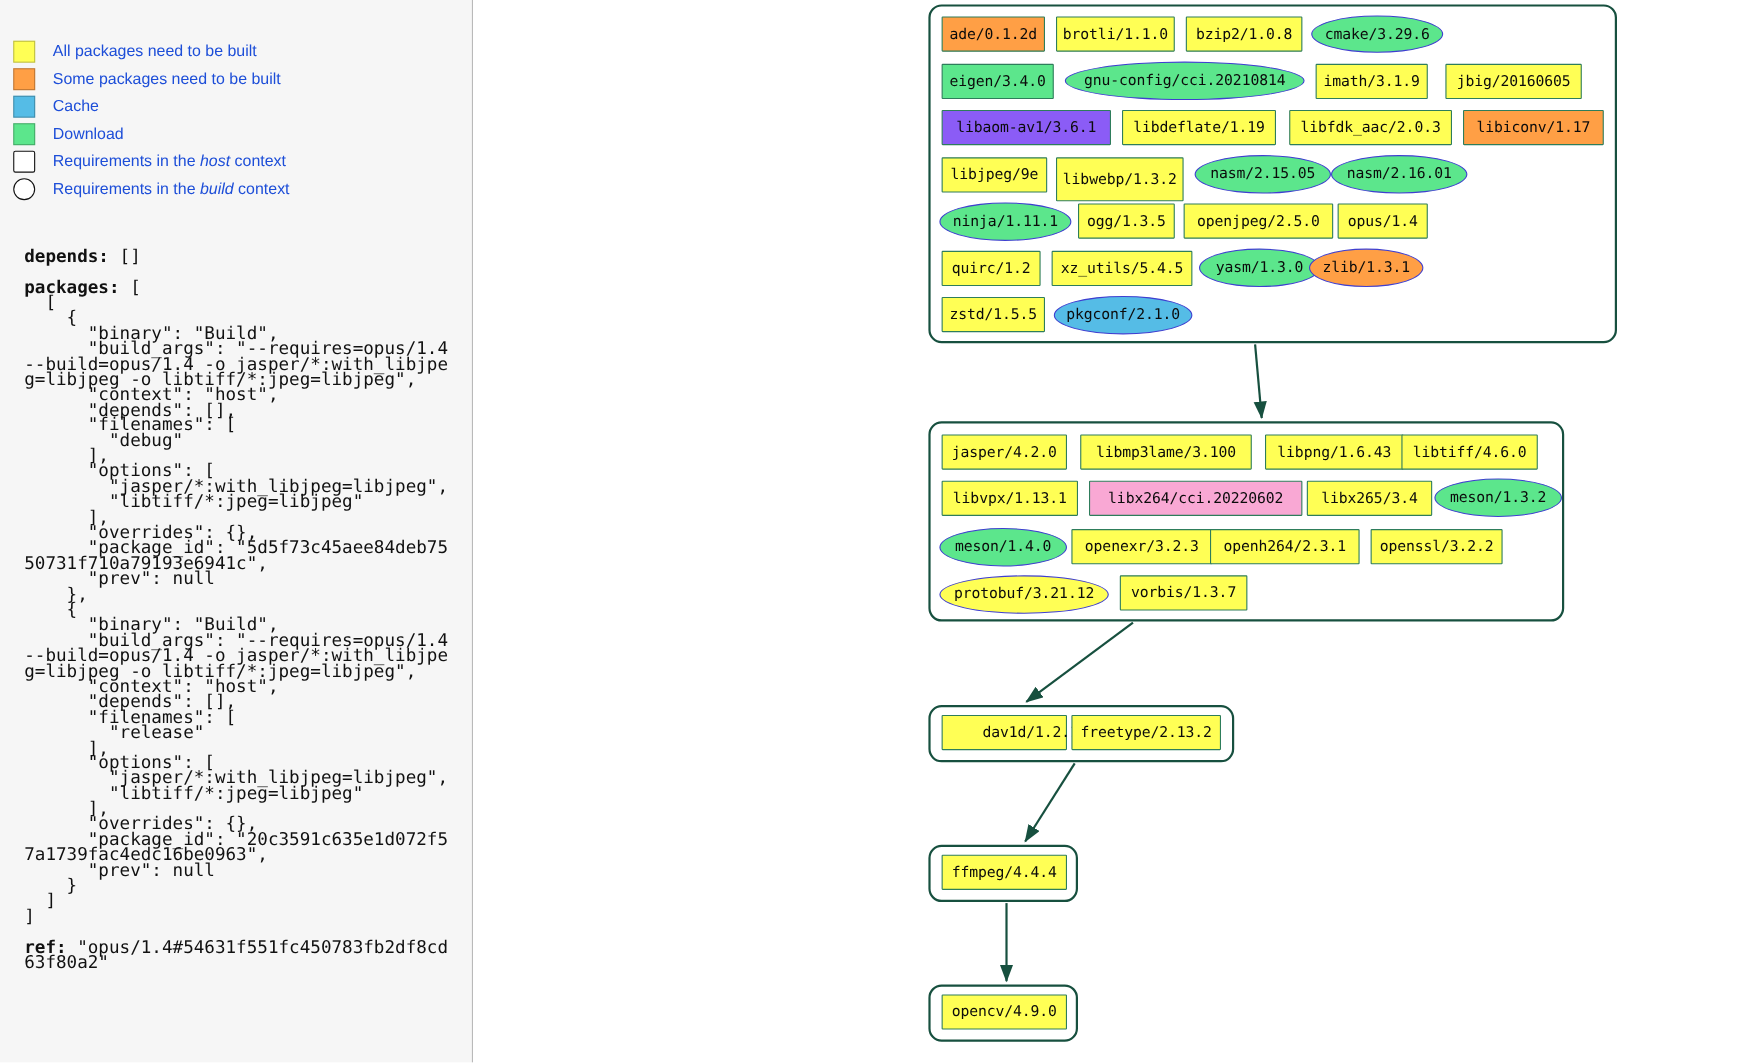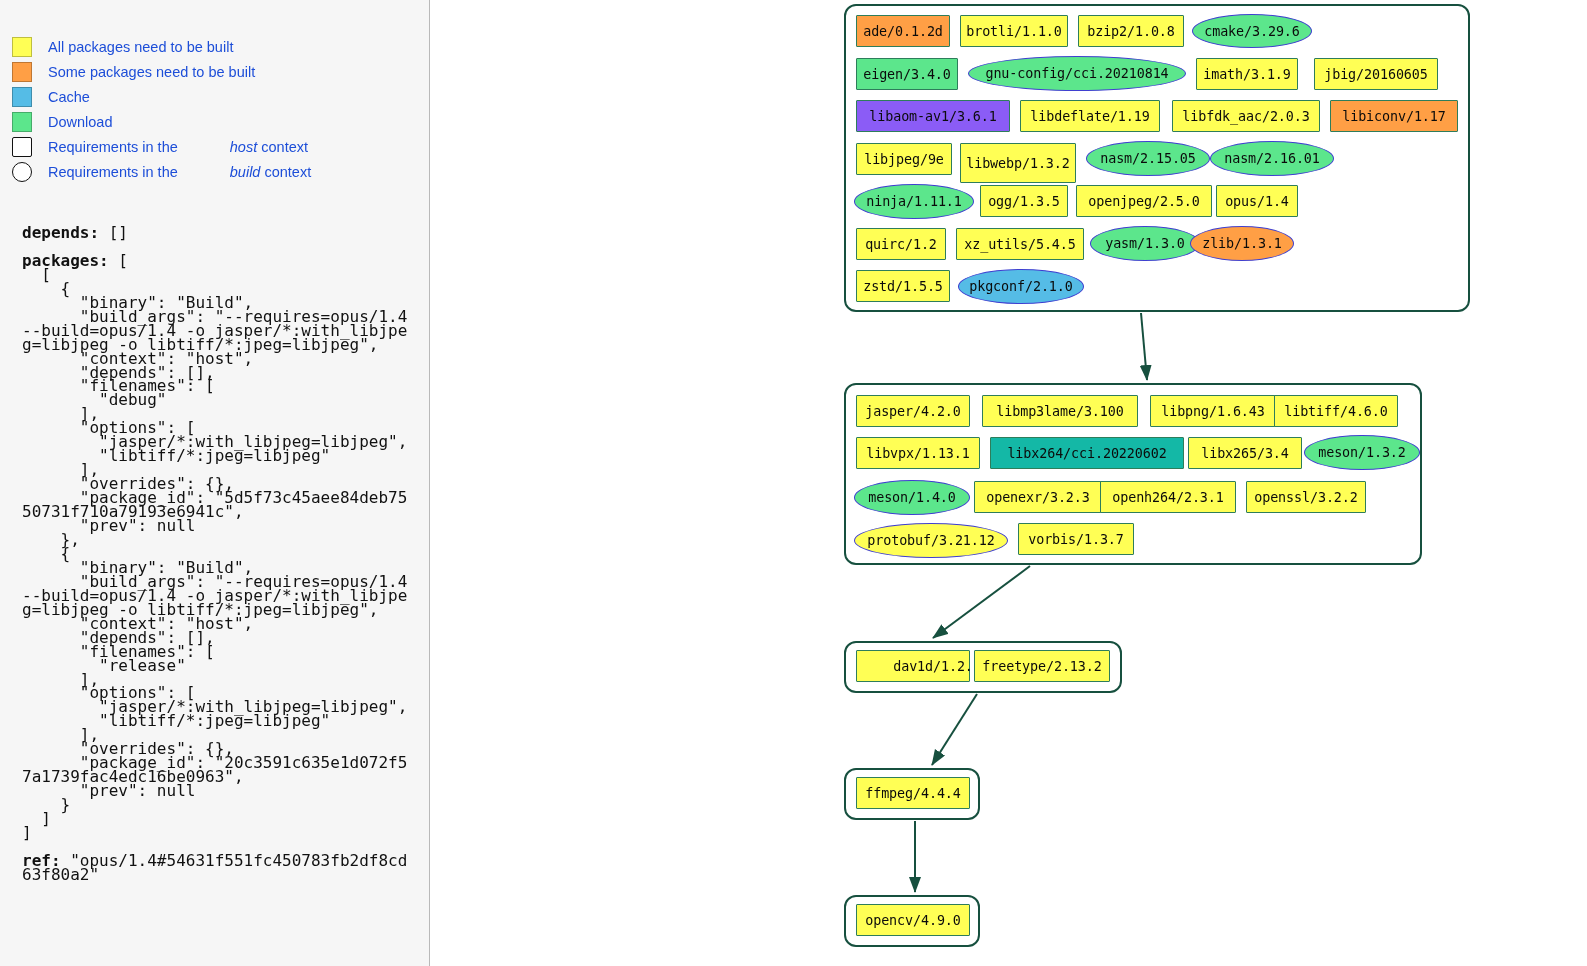--- a/index.html
+++ b/index.html
@@ -47,21 +47,21 @@
     background: #ffffff;
     border: 1.6px solid #111;
     border-radius: 50%;
     box-sizing: border-box;
   }
   .legend-label {
     font-size: 14.5px;
     color: #1d4ed8;
     white-space: nowrap;
   }
-  .legend-label i { font-style: italic; margin-left: 48px; }
+  .legend-label i { font-style: italic; }
 
   
   #json-dump {
     position: absolute;
     left: 22px; top: 226px;
     width: 392px;
     font-family: "DejaVu Sans Mono", "Liberation Mono", monospace;
     font-size: 16px;
     line-height: 13.95px;
     color: #111111;
@@ -228,21 +228,21 @@
         <div class="node ellipse" style="left: 660px; top: 226px; width: 110px; height: 35px; background: rgb(92, 230, 140); border-color: rgb(63, 63, 208);">yasm/1.3.0</div>
         <div class="node ellipse" style="left: 760px; top: 226px; width: 104px; height: 35px; background: rgb(255, 159, 69); border-color: rgb(63, 63, 208);">zlib/1.3.1</div>
         <div class="node box" style="left: 426px; top: 270px; width: 94px; height: 32px; background: rgb(255, 255, 85); border-color: rgb(46, 125, 91);">zstd/1.5.5</div>
         <div class="node ellipse" style="left: 528px; top: 269px; width: 126px; height: 35px; background: rgb(85, 188, 230); border-color: rgb(63, 63, 208);">pkgconf/2.1.0</div>
         <div class="cluster" style="left: 414px; top: 383px; width: 578px; height: 182px; border-color: rgb(23, 80, 63);"></div>
         <div class="node box" style="left: 426px; top: 395px; width: 114px; height: 32px; background: rgb(255, 255, 85); border-color: rgb(46, 125, 91);">jasper/4.2.0</div>
         <div class="node box" style="left: 552px; top: 395px; width: 156px; height: 32px; background: rgb(255, 255, 85); border-color: rgb(46, 125, 91);">libmp3lame/3.100</div>
         <div class="node box" style="left: 720px; top: 395px; width: 126px; height: 32px; background: rgb(255, 255, 85); border-color: rgb(46, 125, 91);">libpng/1.6.43</div>
         <div class="node box" style="left: 844px; top: 395px; width: 124px; height: 32px; background: rgb(255, 255, 85); border-color: rgb(46, 125, 91);">libtiff/4.6.0</div>
         <div class="node box" style="left: 426px; top: 437px; width: 124px; height: 32px; background: rgb(255, 255, 85); border-color: rgb(46, 125, 91);">libvpx/1.13.1</div>
-        <div class="node box" style="left: 560px; top: 437px; width: 194px; height: 32px; background: #14b8a6; border-color: rgb(46, 125, 91);">libx264/cci.20220602</div>
+        <div class="node box" style="left: 560px; top: 437px; width: 194px; height: 32px; background: #f9a8d4; border-color: rgb(46, 125, 91);">libx264/cci.20220602</div>
         <div class="node box" style="left: 758px; top: 437px; width: 114px; height: 32px; background: rgb(255, 255, 85); border-color: rgb(46, 125, 91);">libx265/3.4</div>
         <div class="node ellipse" style="left: 874px; top: 435px; width: 116px; height: 35px; background: rgb(92, 230, 140); border-color: rgb(63, 63, 208);">meson/1.3.2</div>
         <div class="node ellipse" style="left: 424px; top: 480px; width: 116px; height: 35px; background: rgb(92, 230, 140); border-color: rgb(63, 63, 208);">meson/1.4.0</div>
         <div class="node box" style="left: 544px; top: 481px; width: 128px; height: 32px; background: rgb(255, 255, 85); border-color: rgb(46, 125, 91);">openexr/3.2.3</div>
         <div class="node box" style="left: 670px; top: 481px; width: 136px; height: 32px; background: rgb(255, 255, 85); border-color: rgb(46, 125, 91);">openh264/2.3.1</div>
         <div class="node box" style="left: 816px; top: 481px; width: 120px; height: 32px; background: rgb(255, 255, 85); border-color: rgb(46, 125, 91);">openssl/3.2.2</div>
         <div class="node ellipse" style="left: 424px; top: 523px; width: 154px; height: 35px; background: rgb(255, 255, 85); border-color: rgb(63, 63, 208);">protobuf/3.21.12</div>
         <div class="node box" style="left: 588px; top: 523px; width: 116px; height: 32px; background: rgb(255, 255, 85); border-color: rgb(46, 125, 91);">vorbis/1.3.7</div>
         <div class="cluster" style="left: 414px; top: 641px; width: 278px; height: 52px; border-color: rgb(23, 80, 63);"></div>
         <div class="node box" style="left: 426px; top: 650px; width: 114px; height: 32px; background: rgb(255, 255, 85); border-color: rgb(46, 125, 91); padding-left: 48px;">dav1d/1.2.1</div>

